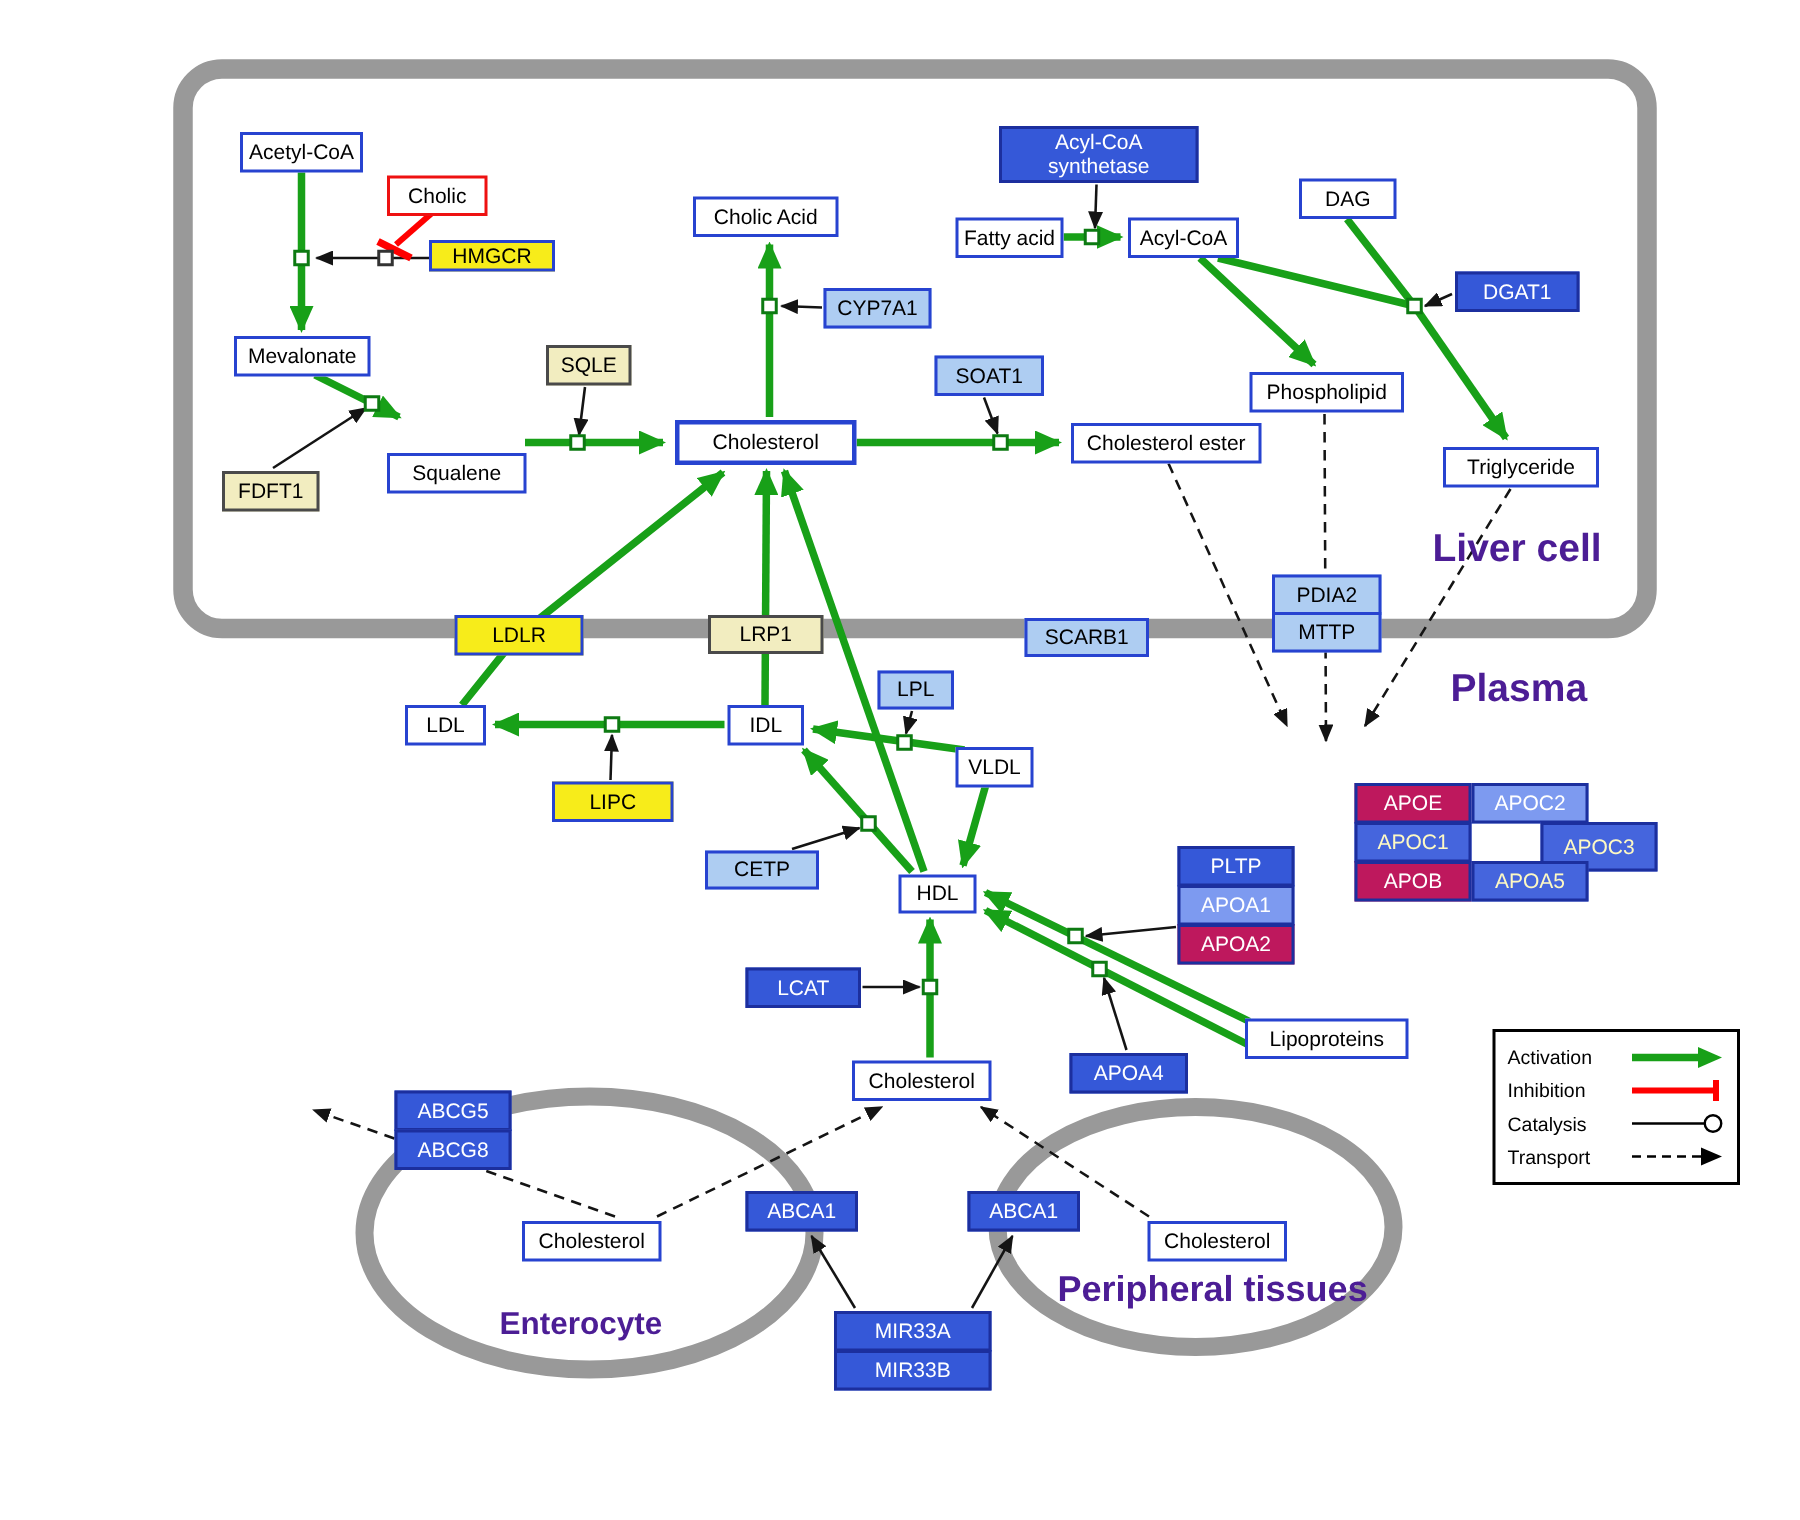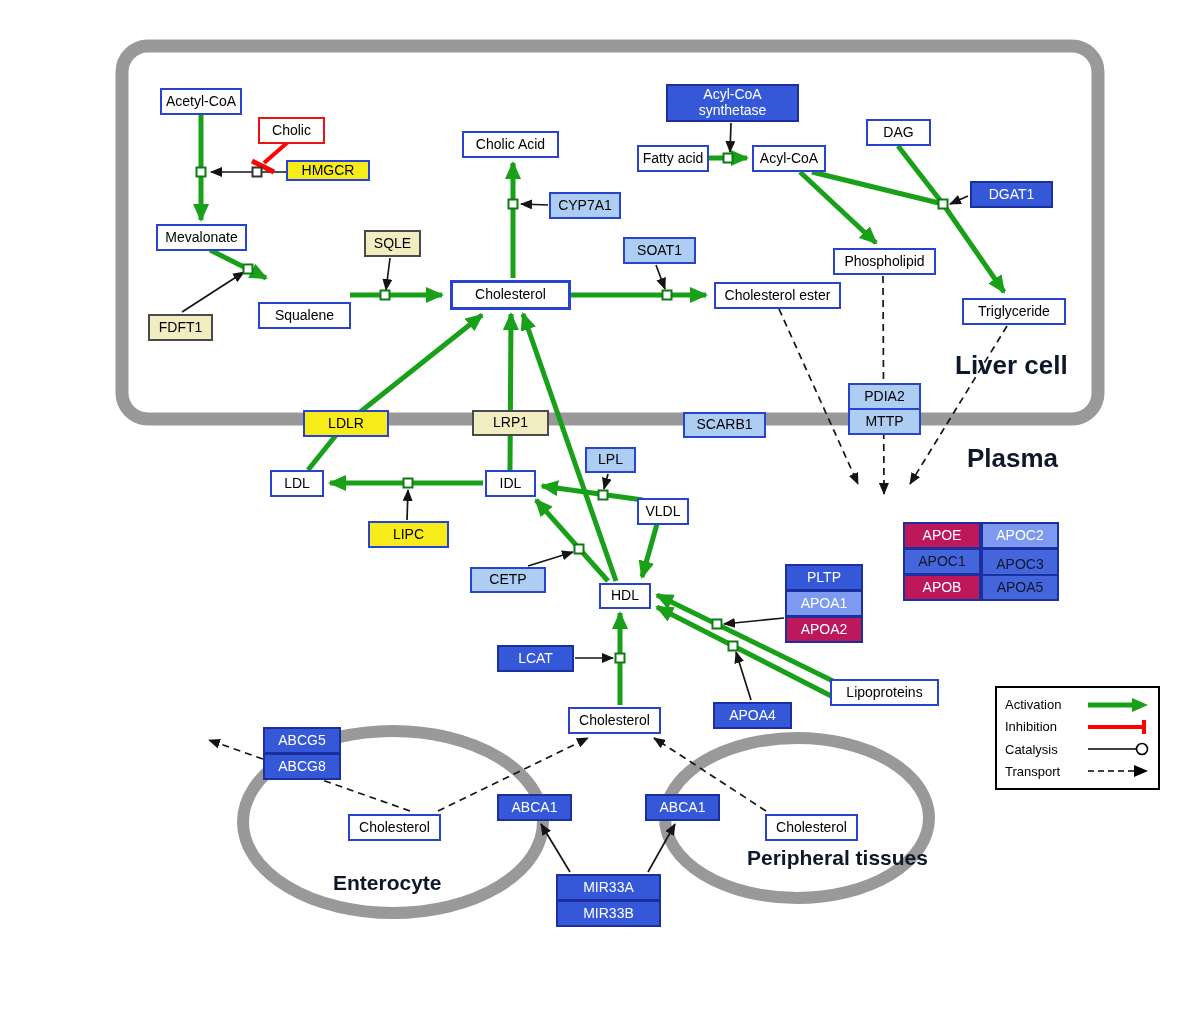--- a/index.html
+++ b/index.html
@@ -8,24 +8,24 @@
   #edges{position:absolute;left:0;top:0;z-index:1;}
   .node{position:absolute;z-index:2;display:flex;align-items:center;justify-content:center;
         text-align:center;box-sizing:border-box;background:#fff;border:2px solid #2743d0;
         color:#000;font-size:14px;line-height:1.12;padding:1px 2px;}
   .thick{border-width:3px;}
   .yellow{background:#f7ec1a;}
   .cream{background:#f2edc0;border-color:#4a4a4a;}
   .lblue{background:#aecdf2;}
   .blue{background:#3558d8;color:#fff;border-color:#1c2f9e;}
   .dblue{background:#be185d;color:#fff;border-color:#1c2f9e;}
-  .mblue{background:#4565dd;color:#0f172a;border-color:#1c2f9e;}
+  .mblue{background:#4565dd;color:#fef9c3;border-color:#1c2f9e;}
   .pblue{background:#7d9af0;color:#fff;border-color:#1c2f9e;}
   .redb{border-color:#ee1111;}
-  .region{position:absolute;z-index:3;font-weight:bold;color:#0f172a;}
+  .region{position:absolute;z-index:3;font-weight:bold;color:#4c1d95;}
   #legend{position:absolute;left:995px;top:686px;width:165px;height:104px;border:2px solid #000;
           background:#fff;z-index:2;box-sizing:border-box;padding:6px 8px;display:flex;
           flex-direction:column;justify-content:space-between;}
   .lrow{display:flex;align-items:center;justify-content:space-between;height:21px;}
   .lrow span{font-size:13px;color:#000;}
 </style>
 </head>
 <body>
 
 <div id="stage">
@@ -154,39 +154,39 @@
   <div class="node yellow" style="left:368px;top:521px;width:81px;height:27px;">LIPC</div>
   <div class="node lblue" style="left:470px;top:567px;width:76px;height:26px;">CETP</div>
   <div class="node" style="left:599px;top:583px;width:52px;height:26px;">HDL</div>
   <div class="node blue" style="left:497px;top:645px;width:77px;height:27px;">LCAT</div>
   <div class="node blue" style="left:785px;top:564px;width:78px;height:27px;">PLTP</div>
   <div class="node pblue" style="left:785px;top:590px;width:78px;height:27px;">APOA1</div>
   <div class="node dblue" style="left:785px;top:616px;width:78px;height:27px;">APOA2</div>
   <div class="node dblue" style="left:903px;top:522px;width:78px;height:27px;">APOE</div>
   <div class="node pblue" style="left:981px;top:522px;width:78px;height:27px;">APOC2</div>
   <div class="node mblue" style="left:903px;top:548px;width:78px;height:27px;">APOC1</div>
-  <div class="node mblue" style="left:981px;top:548px;width:78px;height:33px;">APOC3</div>
+  <div class="node mblue" style="left:1027px;top:548px;width:78px;height:33px;">APOC3</div>
   <div class="node dblue" style="left:903px;top:574px;width:78px;height:27px;">APOB</div>
   <div class="node mblue" style="left:981px;top:574px;width:78px;height:27px;">APOA5</div>
   <div class="node blue" style="left:713px;top:702px;width:79px;height:27px;">APOA4</div>
   <div class="node" style="left:830px;top:679px;width:109px;height:27px;">Lipoproteins</div>
   <div class="node" style="left:568px;top:707px;width:93px;height:27px;">Cholesterol</div>
   <div class="node blue" style="left:263px;top:727px;width:78px;height:27px;">ABCG5</div>
   <div class="node blue" style="left:263px;top:753px;width:78px;height:27px;">ABCG8</div>
   <div class="node" style="left:348px;top:814px;width:93px;height:27px;">Cholesterol</div>
   <div class="node blue" style="left:497px;top:794px;width:75px;height:27px;">ABCA1</div>
   <div class="node blue" style="left:645px;top:794px;width:75px;height:27px;">ABCA1</div>
   <div class="node" style="left:765px;top:814px;width:93px;height:27px;">Cholesterol</div>
   <div class="node blue" style="left:556px;top:874px;width:105px;height:27px;">MIR33A</div>
   <div class="node blue" style="left:556px;top:900px;width:105px;height:27px;">MIR33B</div>
 
   <div class="region" style="left:955px;top:350px;font-size:26px;">Liver cell</div>
   <div class="region" style="left:967px;top:443px;font-size:26px;">Plasma</div>
   <div class="region" style="left:333px;top:851px;font-size:21px;margin-top:20px;">Enterocyte</div>
-  <div class="region" style="left:747px;top:846px;font-size:21px;">Peripheral tissues</div>
+  <div class="region" style="left:705px;top:846px;font-size:24px;">Peripheral tissues</div>
 
   <div id="legend">
     <div class="lrow">
       <span>Activation</span>
       <svg width="64" height="18">
         <line x1="2" y1="9" x2="48" y2="9" stroke="#18a018" stroke-width="5"></line>
         <path d="M46,2 L62,9 L46,16 Z" fill="#18a018"></path>
       </svg>
     </div>
     <div class="lrow">

